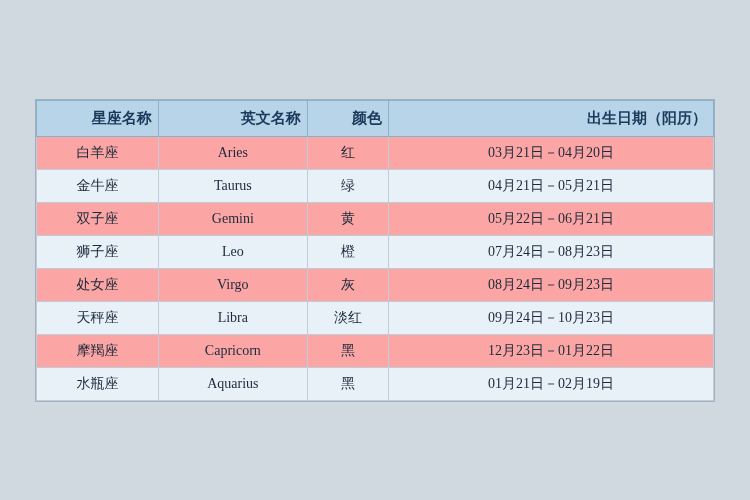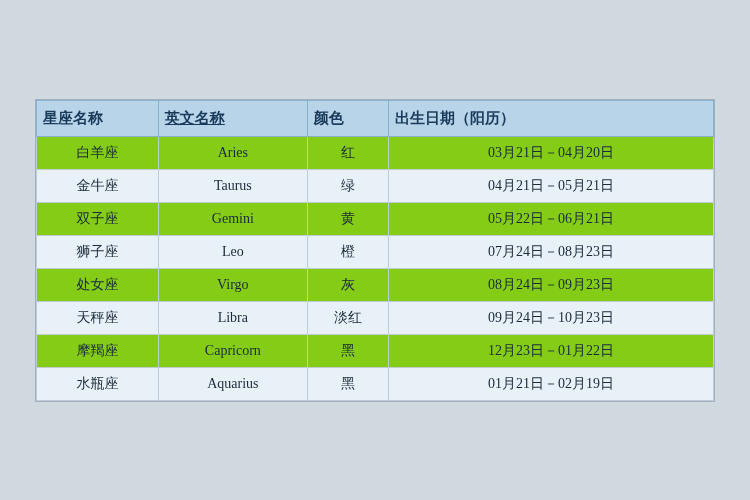--- a/index.html
+++ b/index.html
@@ -29,38 +29,38 @@
       border-collapse: collapse;
     }
 
     th {
       background-color: #b8d4e8;
       color: #1a3a5c;
       font-weight: bold;
       font-size: 15px;
       padding: 8px 6px;
       border: 1px solid #8ab0cc;
-      text-align: left;
+      text-align: right;
     }
 
     td {
-      background-color: #84cc16;
+      background-color: #fca5a5;
       color: #1a2a3a;
       font-size: 14px;
       padding: 7px 6px;
       border: 1px solid #c0ccd8;
       text-align: center;
     }
 
     tr:nth-child(even) td {
       background-color: #e8f0f8;
     }
 
     .col-chinese { width: 18%; }
-    .col-english { width: 22%; text-decoration: underline; }
+    .col-english { width: 22%; }
     .col-color   { width: 12%; font-family: Liberation Serif, serif; }
     .col-date    { width: 48%; }
   </style>
 </head>
 <body>
 
 <div class="table-container">
   <table>
     <thead>
       <tr>

